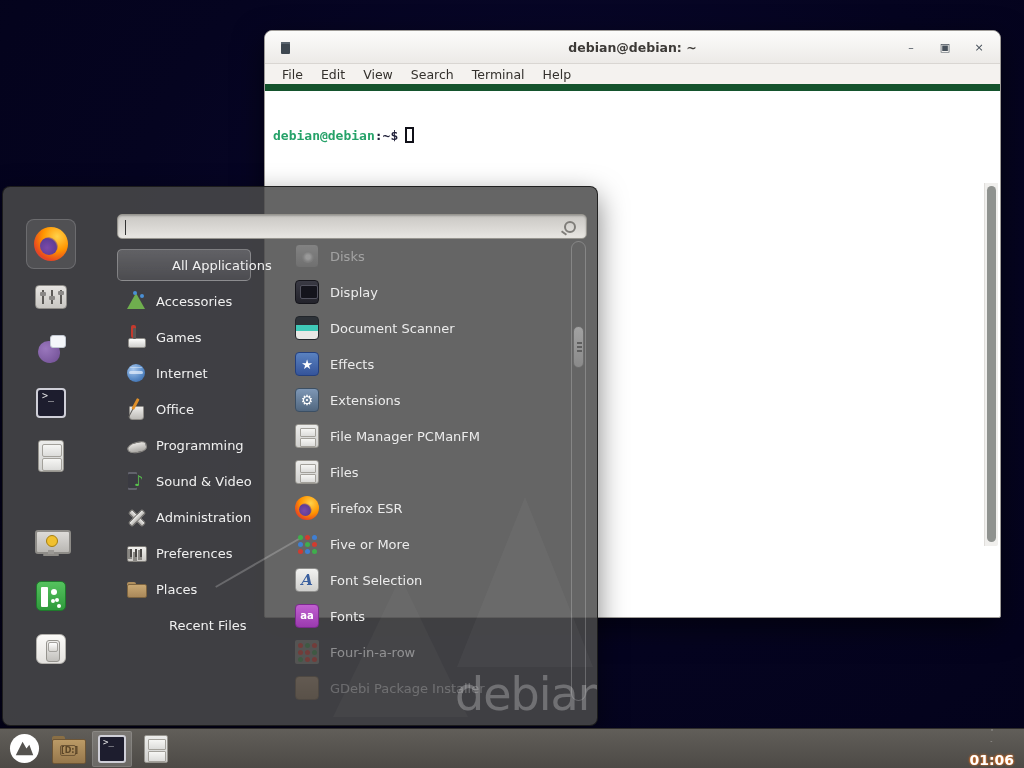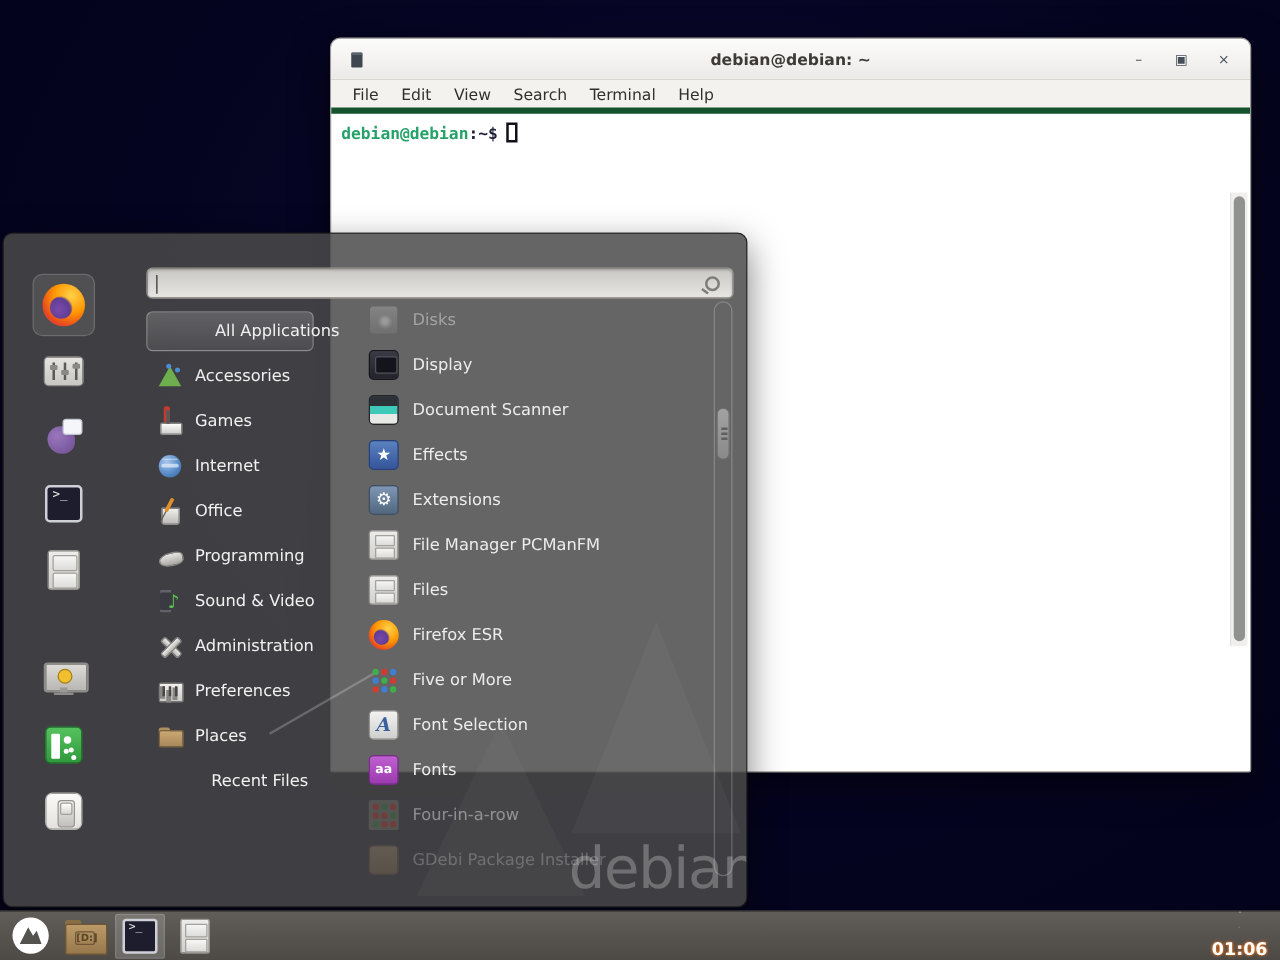--- a/index.html
+++ b/index.html
@@ -20,25 +20,25 @@
     height:33px; background:linear-gradient(#fcfcfb,#eceae7);
     border-bottom:1px solid #d9d6d2; border-radius:8px 8px 0 0;
     display:flex; align-items:center; position:relative;
   }
   .term-app-icon { position:absolute; left:16px; top:11px; width:9px; height:12px;
     background:#3e4750; border-radius:1px; box-shadow:inset 0 2px 0 #5a646e; }
   .term-title { flex:1; text-align:center; font-size:12.5px; font-weight:bold; color:#3d3a37; }
   .term-controls { position:absolute; right:14px; top:0; height:33px; display:flex; align-items:center; gap:20px; }
   .term-btn { font-size:11px; color:#47505a; width:14px; text-align:center; line-height:33px; cursor:default; }
   .term-menubar {
-    height:27px; background:#f4f2ef; border-bottom:5px solid #14532d;
+    height:27px; background:#f4f2ef; border-bottom:7px solid #14532d;
     display:flex; align-items:center; padding-left:8px;
   }
   .term-menu-item { font-size:12.5px; color:#33302c; padding:0 9px; line-height:27px; }
-  .term-body { position:relative; height:430px; padding:7px 8px; font-family:"DejaVu Sans Mono", monospace; font-size:13px; }
+  .term-body { position:relative; height:430px; padding:7px 8px; font-family:"DejaVu Sans Mono", monospace; font-size:13px;margin-top:29px; }
   .prompt-user { color:#26a269; font-weight:bold; }
   .prompt-suffix { color:#20203a; font-weight:bold; }
   .term-cursor { display:inline-block; width:9px; height:16px; border:2px solid #101018; margin-left:7px; vertical-align:-3px; background:transparent; }
   .term-scrollbar-track { position:absolute; right:2px; top:63px; bottom:4px; width:14px; background:#f0efed; border-left:1px solid #e0dedb; border-radius:0 0 2px 0;}
   .term-scrollbar-thumb { position:absolute; right:4px; top:66px; bottom:8px; width:9px; background:#8f928f; border-radius:5px; }
 
   
   .app-menu {
     position:absolute; left:2px; top:186px; width:596px; height:540px;
     background:rgba(74,74,74,0.85); border:1px solid rgba(22,22,22,0.85); border-radius:8px;

